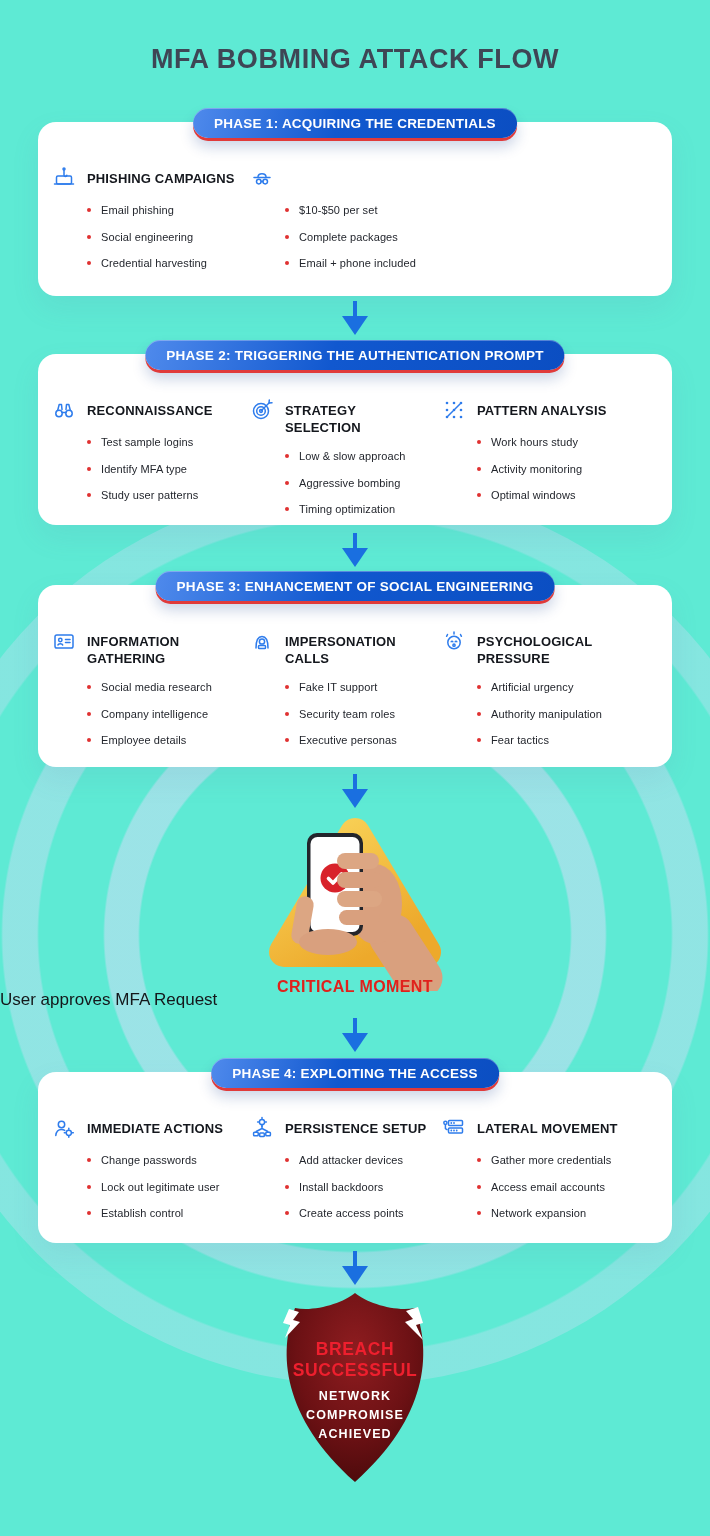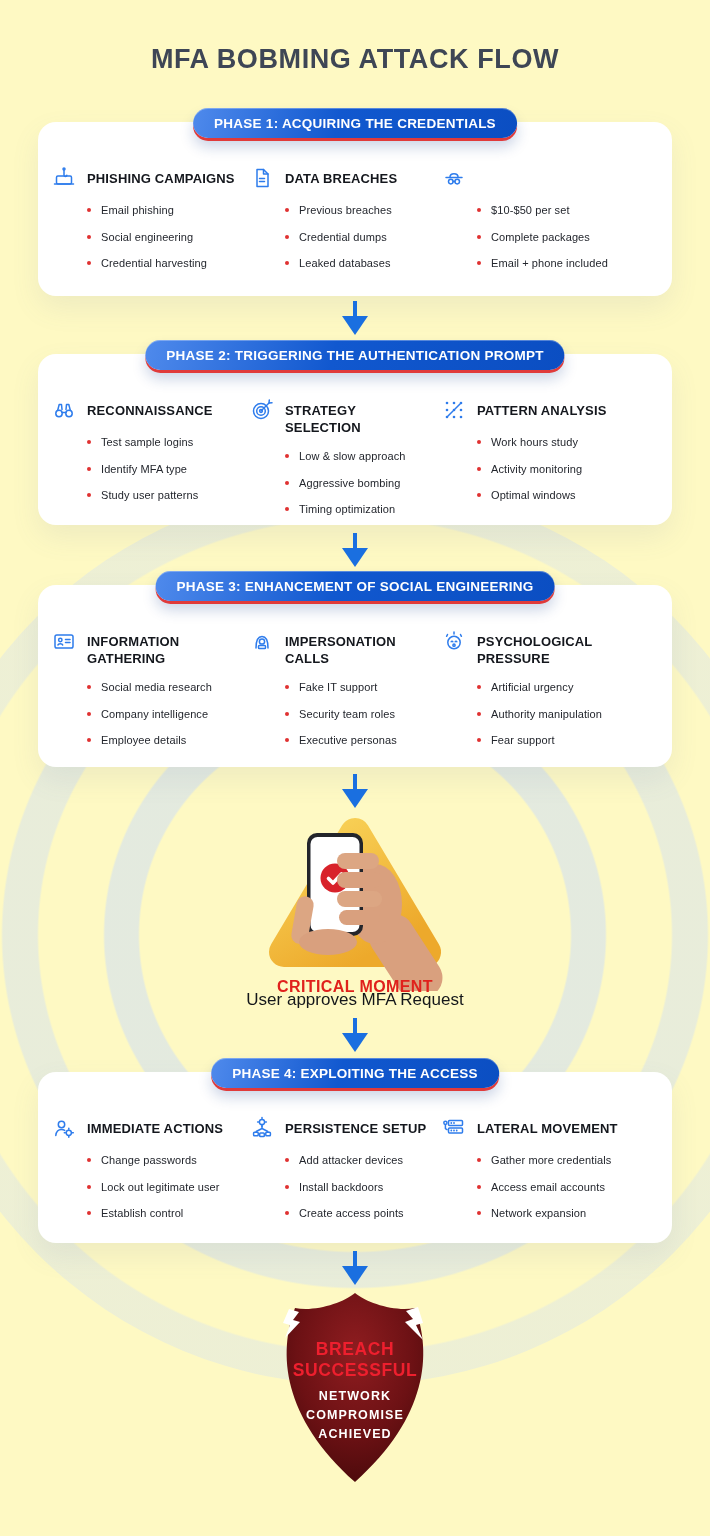--- a/index.html
+++ b/index.html
@@ -1,16 +1,16 @@
 <!DOCTYPE html>
 <html><head>
 <meta charset="utf-8">
 <style>
   html,body{margin:0;padding:0;background:#edf1fa;}
-  .page{position:relative;width:710px;height:1536px;overflow:hidden;background:#fef9c3;
+  .page{position:relative;width:710px;height:1536px;overflow:hidden;background:#5eead4;
         font-family:"Liberation Sans",sans-serif;}
   .bg-rings{position:absolute;left:-95px;top:485px;width:900px;height:900px;border-radius:50%;
     background:radial-gradient(circle,
       rgba(255,255,255,0) 0 215px,
       rgba(206,222,246,.55) 217px 250px,
       rgba(237,242,251,0) 252px 316px,
       rgba(206,222,246,.45) 318px 352px,
       rgba(237,242,251,0) 354px 416px,
       rgba(206,222,246,.35) 418px 450px,
       rgba(237,242,251,0) 452px);}
@@ -36,21 +36,21 @@
              letter-spacing:.15px;margin-top:3px;max-width:148px;}
   .col ul{list-style:none;margin:13px 0 0 35px;padding:0;}
   .col li{position:relative;padding-left:14px;font-size:11px;color:#23262d;
           margin-bottom:12.5px;letter-spacing:.1px;line-height:14px;}
   .col li::before{content:"";position:absolute;left:0;top:5px;width:4px;height:4px;
                   border-radius:50%;background:#e03131;}
   .arrow{position:absolute;left:50%;transform:translateX(-50%);width:40px;height:38px;}
   .crit{position:absolute;left:50%;transform:translateX(-50%);top:806px;}
   .crit-label{position:absolute;top:969px;left:0;width:100%;text-align:center;
               font-size:16px;font-weight:700;color:#e0211c;letter-spacing:.4px;margin-top:9px;}
-  .crit-sub{position:absolute;top:990px;left:0;width:100%;text-align:center;
+  .crit-sub{position:absolute;top:990px;left:0;width:100%;
             font-size:17px;font-weight:500;color:#14171a;}
   .shield{position:absolute;left:50%;transform:translateX(-50%);top:1287px;}
   .sh-red{fill:#ee1f2e;font-size:17.5px;font-weight:700;letter-spacing:.6px;text-anchor:middle;
           font-family:"Liberation Sans",sans-serif;}
   .sh-white{fill:#ffffff;font-size:12.5px;font-weight:600;letter-spacing:1.1px;text-anchor:middle;
           font-family:"Liberation Sans",sans-serif;}
 </style>
 </head>
 <body>
 
@@ -71,35 +71,20 @@
                 <path d="M2.5 18h19"></path>
                 <path d="M12 4v5.2c0 1.8 2.8 1.8 2.8 0"></path>
                 <circle cx="12" cy="3.1" r="1"></circle>
               </svg></span>
             <span class="col-title">PHISHING CAMPAIGNS</span>
           </div>
           <ul>
             <li>Email phishing</li>
             <li>Social engineering</li>
             <li>Credential harvesting</li>
-          </ul>
-        </div>
-        <div class="col">
-          <div class="col-head">
-            <span class="icon"><svg viewBox="0 0 24 24">
-                <path d="M7 3.5h6.5L18 8v12.5H7z"></path>
-                <path d="M13.5 3.5V8H18"></path>
-                <path d="M9.5 12.5h5M9.5 15.5h5"></path>
-              </svg></span>
-            <span class="col-title">DATA BREACHES</span>
-          </div>
-          <ul>
-            <li>Previous breaches</li>
-            <li>Credential dumps</li>
-            <li>Leaked databases</li>
           </ul>
         </div>
         <div class="col">
           <div class="col-head">
             <span class="icon"><svg viewBox="0 0 24 24">
                 <path d="M8 11c0-4.5 8-4.5 8 0"></path>
                 <path d="M4 11.5h16"></path>
                 <circle cx="8.8" cy="15.6" r="2.3"></circle>
                 <circle cx="15.2" cy="15.6" r="2.3"></circle>
                 <path d="M11.1 15.6h1.8"></path>
@@ -236,21 +221,21 @@
                 <circle cx="12" cy="13.5" r="6.2"></circle>
                 <path d="M9.2 12.7c.3-.7 1.3-.7 1.6 0M13.2 12.7c.3-.7 1.3-.7 1.6 0"></path>
                 <circle cx="12" cy="16.2" r="1.1"></circle>
                 <path d="M5.5 5.5L4.6 7.3M12 3v2M18.5 5.5l.9 1.8"></path>
               </svg></span>
             <span class="col-title">PSYCHOLOGICAL PRESSURE</span>
           </div>
           <ul>
             <li>Artificial urgency</li>
             <li>Authority manipulation</li>
-            <li>Fear support</li>
+            <li>Fear tactics</li>
           </ul>
         </div>
       </div>
   </section>
 
   <div class="arrow" style="top:773px;">
     <svg viewBox="0 0 40 38">
         <path d="M20 1v16" stroke="#1a6fe0" stroke-width="4"></path>
         <path d="M7 16h26L20 35z" fill="#1a6fe0"></path>
       </svg>

